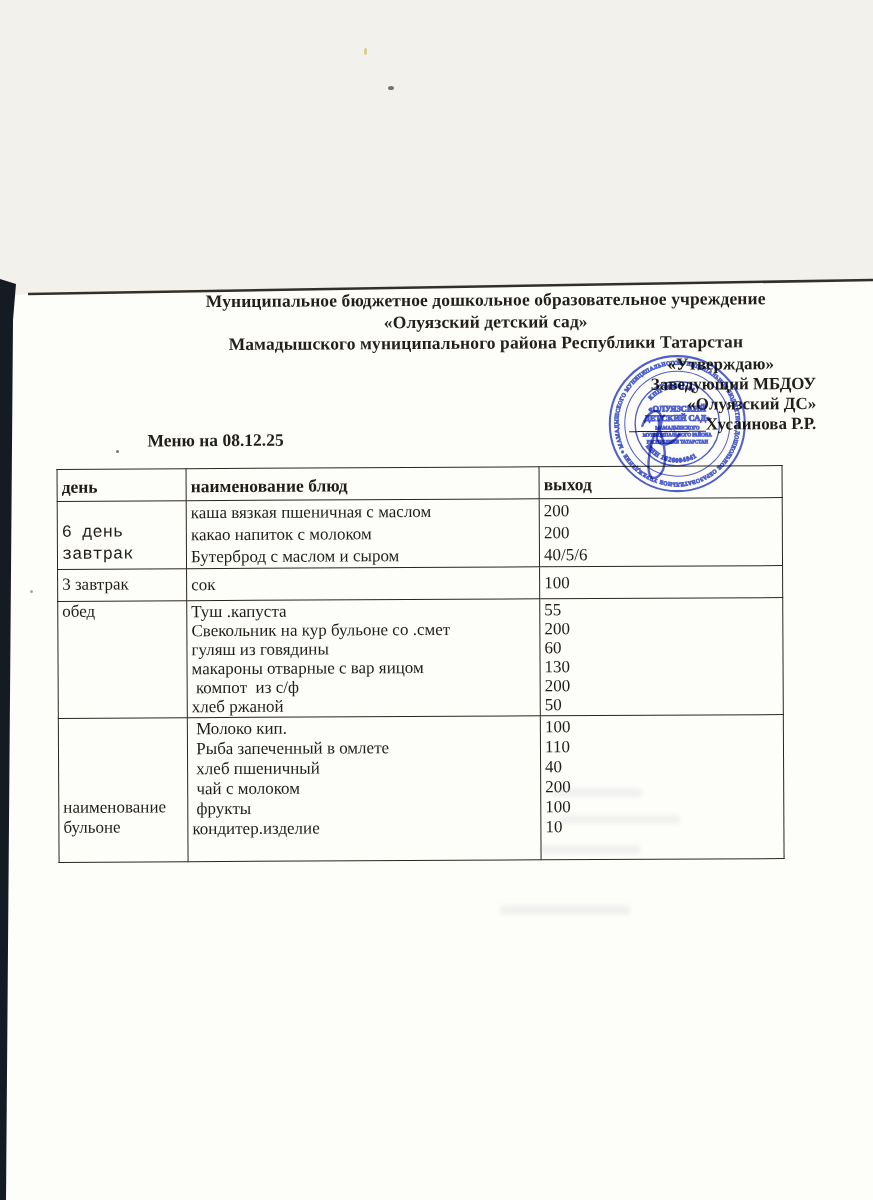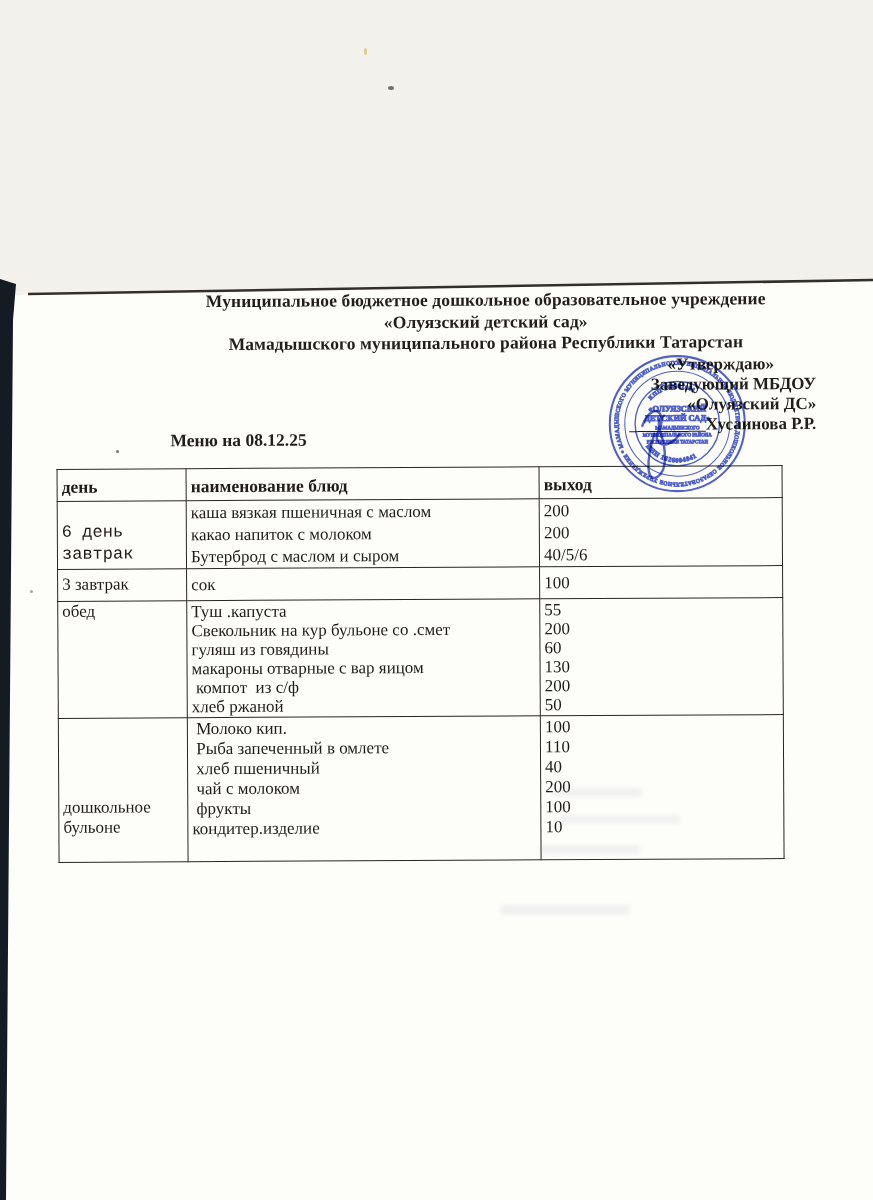--- a/index.html
+++ b/index.html
@@ -24,21 +24,21 @@
     text-align:center;font-size:17.5px;font-weight:600;line-height:21.5px;
     letter-spacing:.1px;
   }
   .approval{
     position:absolute;right:56px;top:356px;width:300px;
     text-align:right;font-size:17px;font-weight:600;line-height:20px;
   }
   .approval .ap-ln1{padding-right:42px;}
   .menu-title{
     position:absolute;left:148px;top:429px;
-    font-size:17.5px;font-weight:600;margin-left:23px;
+    font-size:17.5px;font-weight:600;
   }
   
   .menu-table{
     position:absolute;left:57px;top:467px;
     border-collapse:collapse;table-layout:fixed;width:725px;
     font-size:17px;color:#201d18;
   }
   .menu-table th,.menu-table td{
     border:1.7px solid #2a2620;padding:0;vertical-align:top;overflow:hidden;
   }
@@ -168,21 +168,21 @@
                 <div class="ln">60</div>
                 <div class="ln">130</div>
                 <div class="ln">200</div>
                 <div class="ln">50</div>
               </div>
             </td>
           </tr>
           <tr class="r3">
             <td>
               <div class="day-inner">
-                <div class="ln">дошкольное</div>
+                <div class="ln">наименование</div>
                 <div class="ln">бульоне</div>
               </div>
             </td>
             <td>
               <div class="cell-pad">
                 <div class="ln">&nbsp;Молоко кип.</div>
                 <div class="ln">&nbsp;Рыба запеченный в омлете</div>
                 <div class="ln">&nbsp;хлеб пшеничный</div>
                 <div class="ln">&nbsp;чай с молоком</div>
                 <div class="ln">&nbsp;фрукты</div>

